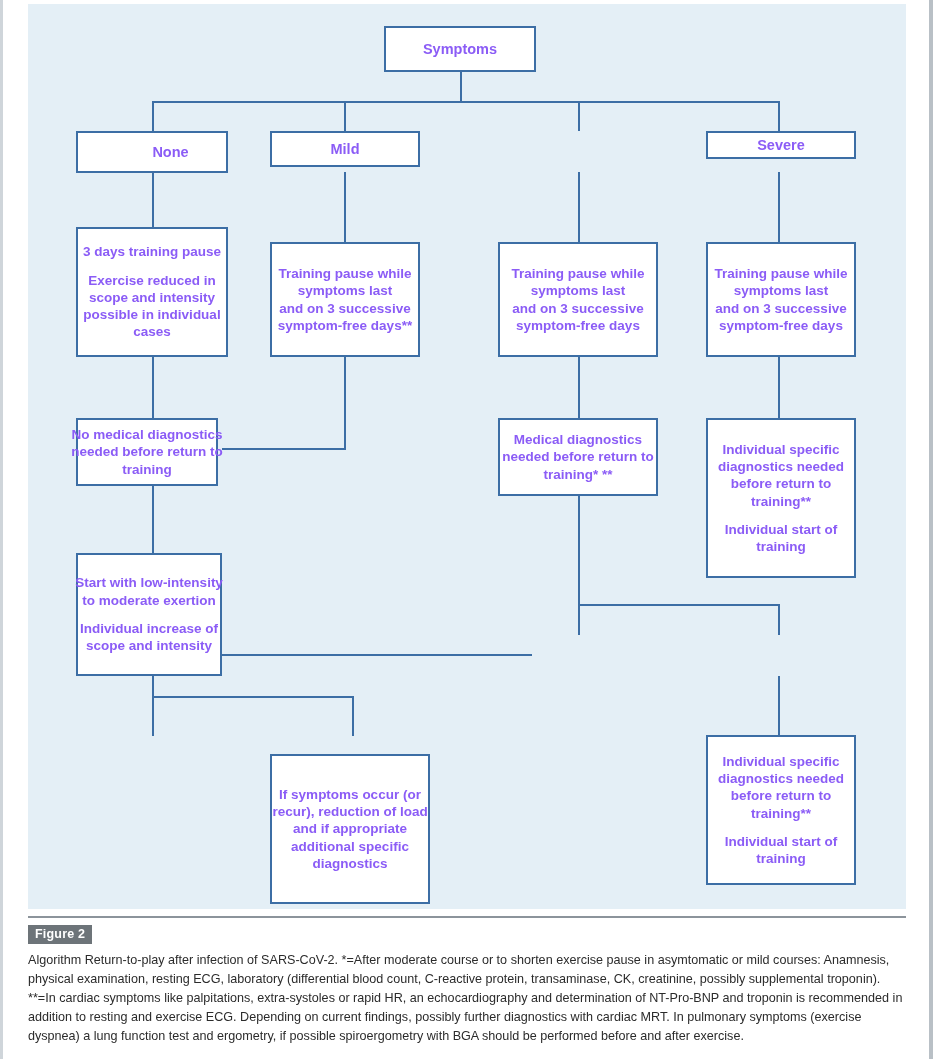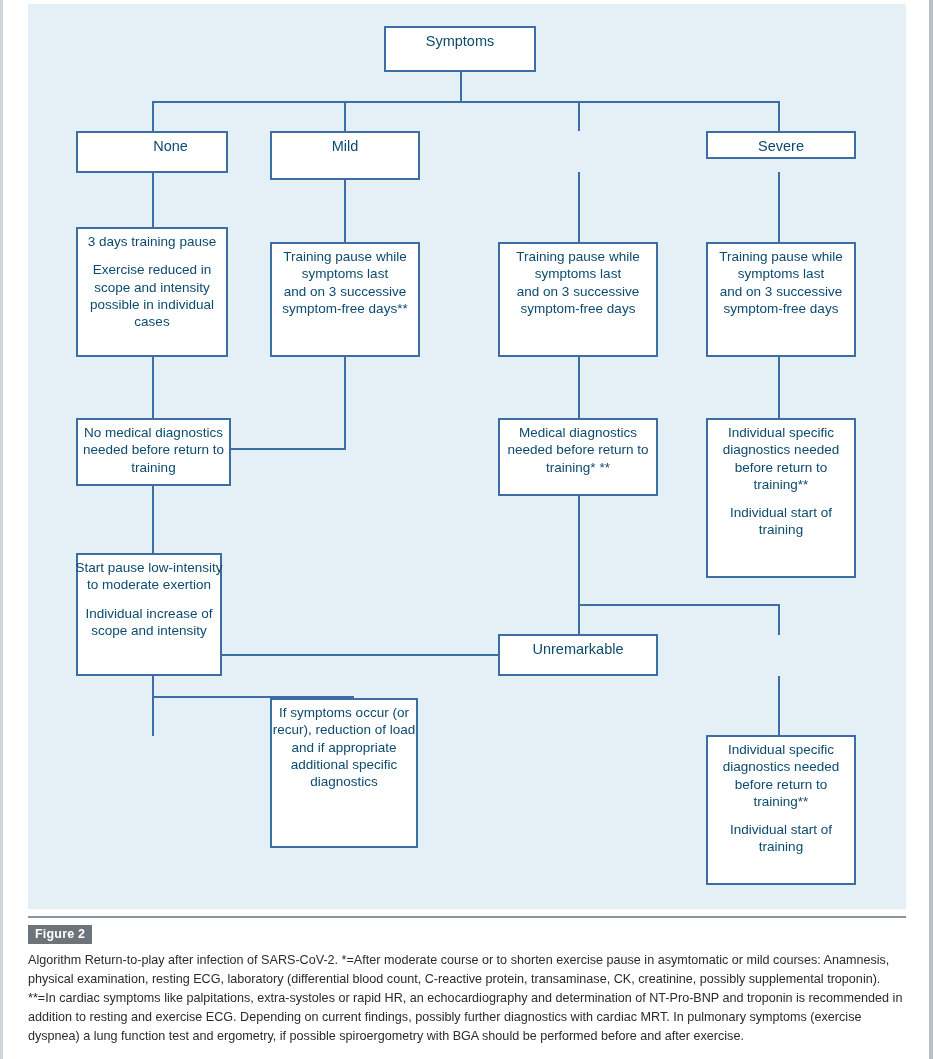--- a/index.html
+++ b/index.html
@@ -40,27 +40,28 @@
   .conn.h { height: 2px; }
   .conn.v { width: 2px; }
   
   .node {
     position: absolute;
     background: #ffffff;
     border: 2px solid #3c6ea5;
     display: flex;
     flex-direction: column;
     align-items: center;
-    justify-content: flex-start;
+    justify-content: center;
     text-align: center;
-    color: #0c4a6e;
+    color: #8b5cf6;
     font-size: 13.5px;
     line-height: 1.28;
     padding: 4px 5px;
     z-index: 3;
+    font-weight: bold;
   }
   .node .ln { display: block; white-space: nowrap; }
   .node .gap { display: block; height: 11px; }
   .node.head { font-size: 14.5px; }
 
   
   #caption {
     position: absolute;
     left: 28px; top: 916px;
     width: 878px;
@@ -134,21 +135,21 @@
     <div class="conn v" style="left:750px; top:672px; height:60px;"></div>
 
     <div class="node head" style="left:356px; top:22px; width:152px; height:46px;">
       <span class="ln">Symptoms</span>
     </div>
 
     <div class="node head" style="left:48px; top:127px; width:152px; height:42px;padding-left:42px;">
       <span class="ln">None</span>
     </div>
 
-    <div class="node head" style="left:242px; top:127px; width:150px; height:49px;">
+    <div class="node head" style="left:242px; top:127px; width:150px; height:36px;">
       <span class="ln">Mild</span>
     </div>
 
 
     <div class="node head" style="left:678px; top:127px; width:150px; height:28px;">
       <span class="ln">Severe</span>
     </div>
 
     <div class="node" style="left:48px; top:223px; width:152px; height:130px;">
       <span class="ln">3 days training pause</span>
@@ -173,21 +174,21 @@
       <span class="ln">symptom-free days</span>
     </div>
 
     <div class="node" style="left:678px; top:238px; width:150px; height:115px;">
       <span class="ln">Training pause while</span>
       <span class="ln">symptoms last</span>
       <span class="ln">and on 3 successive</span>
       <span class="ln">symptom-free days</span>
     </div>
 
-    <div class="node" style="left:48px; top:414px; width:155px; height:68px;">
+    <div class="node" style="left:48px; top:414px; width:142px; height:68px;">
       <span class="ln">No medical diagnostics</span>
       <span class="ln">needed before return to</span>
       <span class="ln">training</span>
     </div>
 
     <div class="node" style="left:470px; top:414px; width:160px; height:78px;">
       <span class="ln">Medical diagnostics</span>
       <span class="ln">needed before return to</span>
       <span class="ln">training* **</span>
     </div>
@@ -196,34 +197,31 @@
       <span class="ln">Individual specific</span>
       <span class="ln">diagnostics needed</span>
       <span class="ln">before return to</span>
       <span class="ln">training**</span>
       <span class="gap"></span>
       <span class="ln">Individual start of</span>
       <span class="ln">training</span>
     </div>
 
     <div class="node" style="left:48px; top:549px; width:146px; height:123px;">
-      <span class="ln">Start pause low-intensity</span>
+      <span class="ln">Start with low-intensity</span>
       <span class="ln">to moderate exertion</span>
       <span class="gap"></span>
       <span class="ln">Individual increase of</span>
       <span class="ln">scope and intensity</span>
     </div>
 
-    <div class="node head" style="left:470px; top:630px; width:160px; height:42px;">
-      <span class="ln">Unremarkable</span>
-    </div>
-
-
-
-    <div class="node" style="left:242px; top:694px; width:148px; height:150px;">
+
+
+
+    <div class="node" style="left:242px; top:750px; width:160px; height:150px;">
       <span class="ln">If symptoms occur (or</span>
       <span class="ln">recur), reduction of load</span>
       <span class="ln">and if appropriate</span>
       <span class="ln">additional specific</span>
       <span class="ln">diagnostics</span>
     </div>
 
     <div class="node" style="left:678px; top:731px; width:150px; height:150px;">
       <span class="ln">Individual specific</span>
       <span class="ln">diagnostics needed</span>

